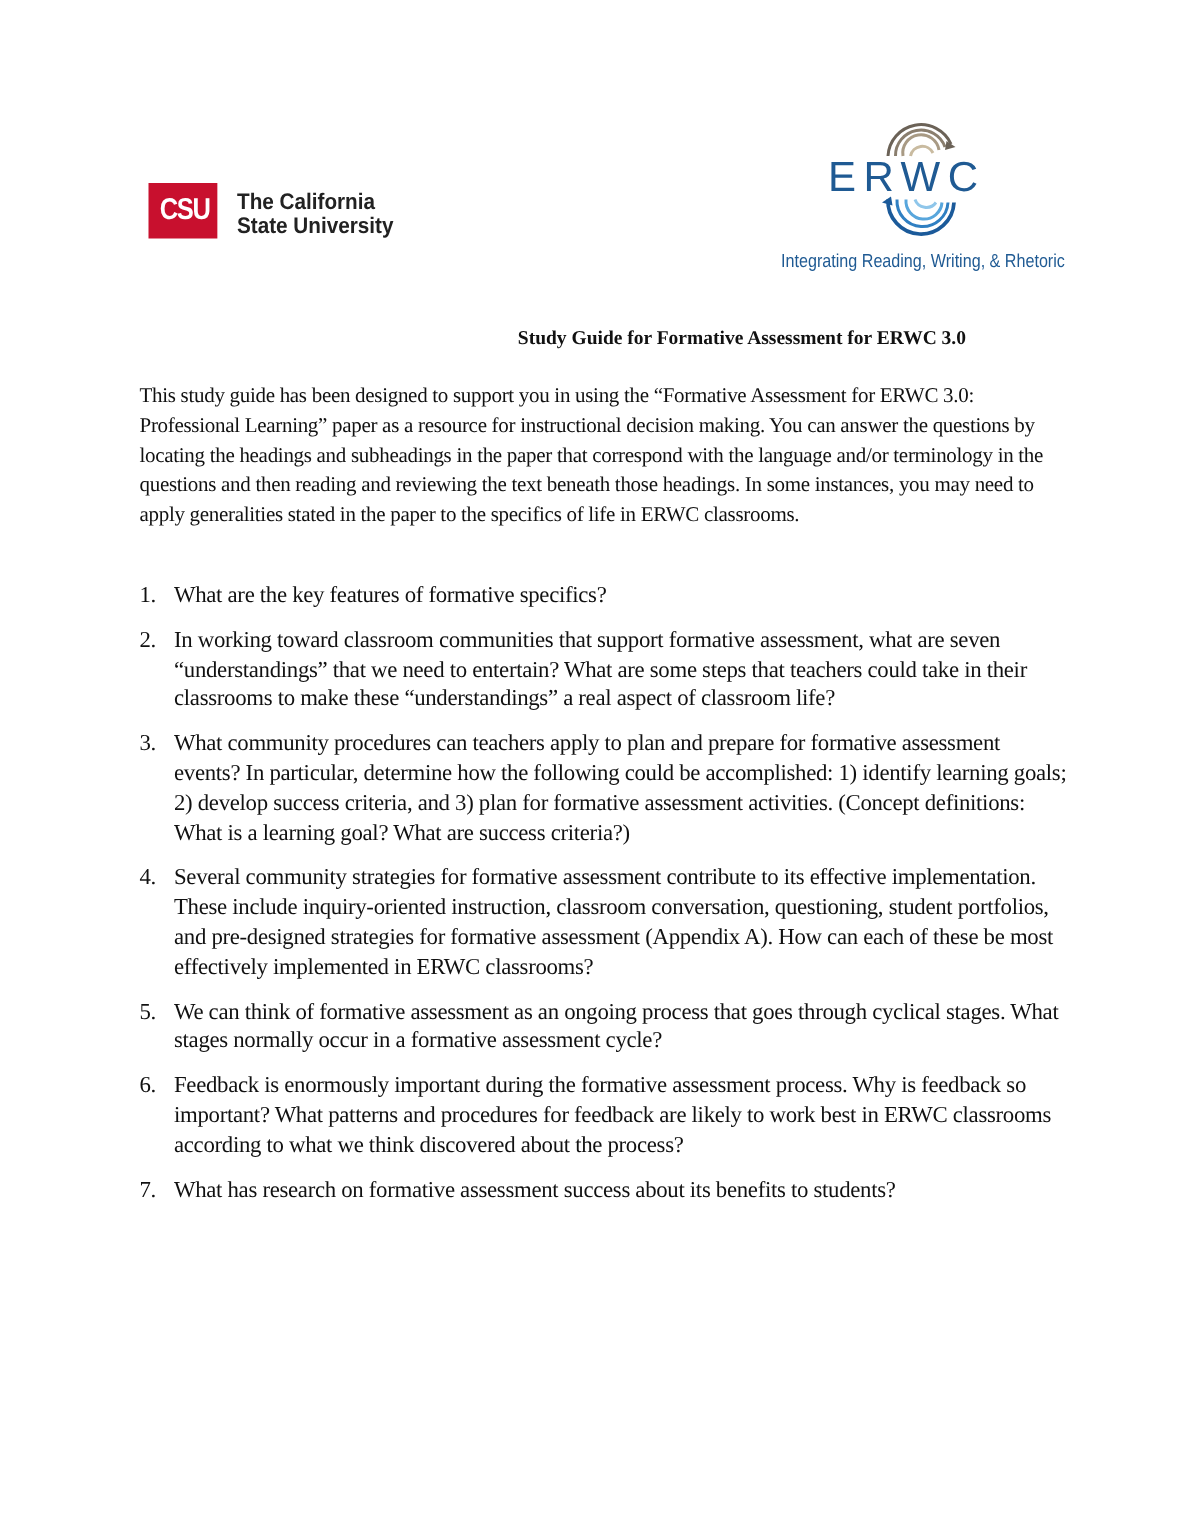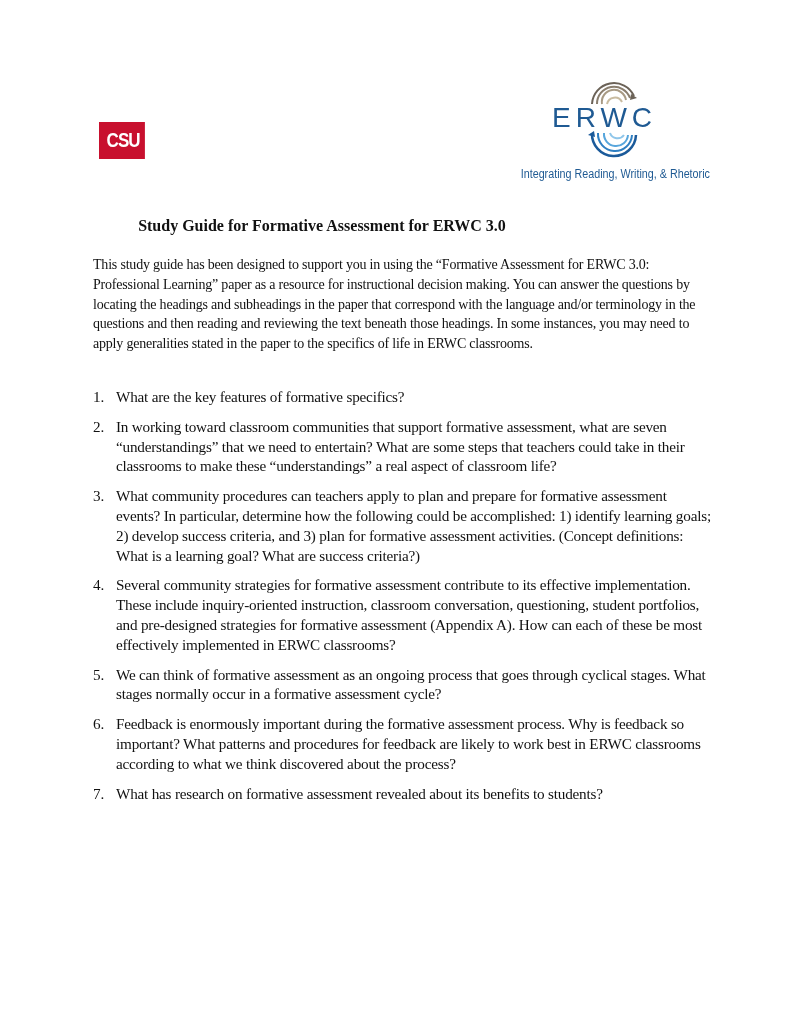--- a/index.html
+++ b/index.html
@@ -33,40 +33,44 @@
     font-family: "Liberation Sans", "DejaVu Sans", sans-serif; font-size: 28px;
     letter-spacing: 5px; color: #1f5a93;
   }
   .erwc-tagline {
     position: absolute; left: 0; top: 93px; width: 210px; text-align: center;
     font-family: "Liberation Sans", "DejaVu Sans", sans-serif; font-size: 12.5px;
     color: #1f5a93; white-space: nowrap; transform: scaleX(0.86); transform-origin: center;
   }
 
   .title {
-    position: absolute; left: 0; width: 644px; top: 217px; text-align: center;
-    font-weight: bold; font-size: 16px;
+    position: absolute; left: 0; width: 644px; top: 217px; text-align: right;
+    font-weight: bold; font-size: 13px;
   }
   .intro {
     position: absolute; left: 93px; top: 255px; width: 620px;
     font-size: 14px; line-height: 19.8px; letter-spacing: -0.2px;
   }
   .qlist {
     position: absolute; left: 93px; top: 387px; width: 620px; margin: 0; padding: 0;
     list-style: none; font-size: 15.2px; line-height: 19.8px; letter-spacing: -0.2px;
   }
   .qitem { display: flex; margin-bottom: 10px; }
   .qnum { width: 23px; flex: 0 0 23px; }
   .qtext { flex: 1; }
 </style>
 </head>
 <body>
 
 <div class="csu-logo">
   <div class="csu-box">CSU</div>
+  <div class="csu-text">
+    <div>The California</div>
+    <div>State University</div>
+  </div>
 </div>
 
 <div class="erwc-logo">
   <svg class="erwc-arcs-top" width="60" height="30" viewBox="0 0 60 30">
     <path d="M8 28 A22 22 0 0 1 50 20" fill="none" stroke="#6b6257" stroke-width="2"></path>
     <path d="M13 28 A17 17 0 0 1 46 22" fill="none" stroke="#8a7e6e" stroke-width="2"></path>
     <path d="M18 28 A12 12 0 0 1 42 24" fill="none" stroke="#a89a84" stroke-width="2"></path>
     <path d="M23 28 A8 8 0 0 1 38 26" fill="none" stroke="#c9bba0" stroke-width="2"></path>
     <path d="M47 18 L53 22 L46 24 Z" fill="#6b6257"></path>
   </svg>
@@ -105,15 +109,15 @@
   <li class="qitem">
     <span class="qnum">5.</span>
     <span class="qtext">We can think of formative assessment as an ongoing process that goes through cyclical stages. What stages normally occur in a formative assessment cycle?</span>
   </li>
   <li class="qitem">
     <span class="qnum">6.</span>
     <span class="qtext">Feedback is enormously important during the formative assessment process. Why is feedback so important? What patterns and procedures for feedback are likely to work best in ERWC classrooms according to what we think discovered about the process?</span>
   </li>
   <li class="qitem">
     <span class="qnum">7.</span>
-    <span class="qtext">What has research on formative assessment revealed about its benefits to students?</span>
+    <span class="qtext">What has research on formative assessment success about its benefits to students?</span>
   </li>
 </ol>
 
 </body></html>

